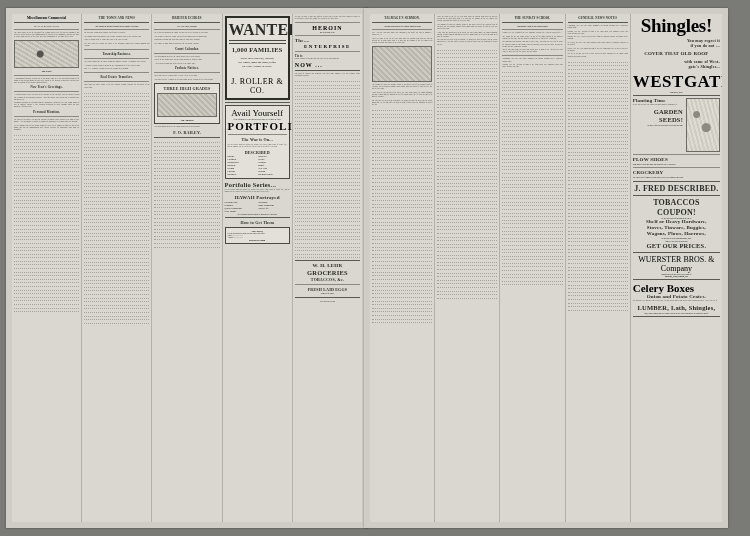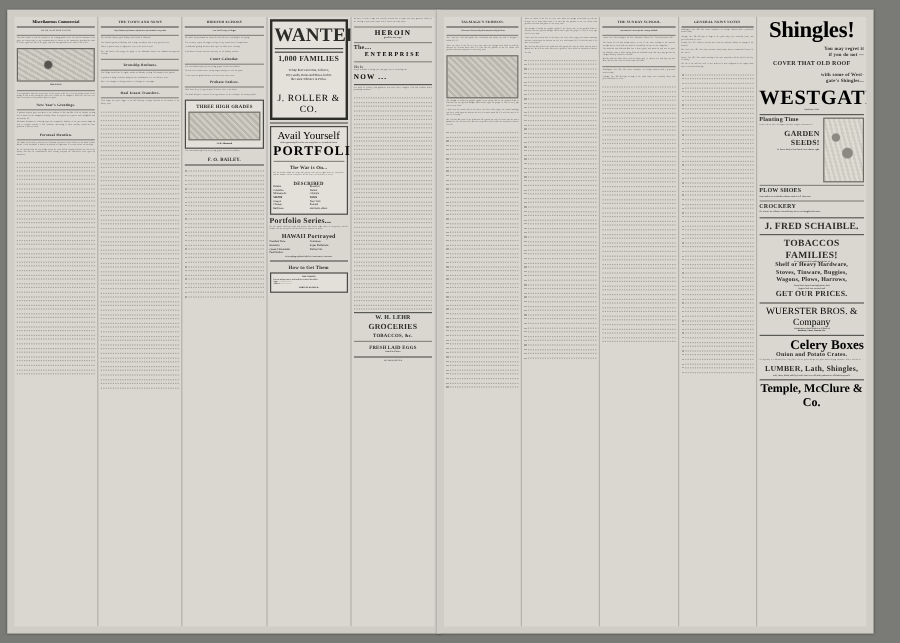--- a/index.html
+++ b/index.html
@@ -36,21 +36,21 @@
   .lines div{border-bottom:.5px dotted #a5a39a;}
   .wanted-box{border:2px solid #2e2e29;padding:3px 2px;background:#e3e1d9;text-align:center;}
   .righty{text-align:right;}
   .lefty{text-align:left;}
   .tiny{font-size:1.7px;line-height:2.2px;}
   .spacer4{height:4px;}
   .spacer8{height:8px;}
   .fold{position:absolute;top:8px;bottom:8px;left:372px;width:6px;background:linear-gradient(90deg,#6a6a65,#8d8b84,#6a6a65);}
   .shingles-title{font-size:19px;line-height:20px;font-weight:bold;text-align:center;letter-spacing:-.3px;}
   .westgate-title{font-size:17px;line-height:18px;font-weight:bold;text-align:center;letter-spacing:.5px;}
-  .celery-title{font-size:11px;line-height:12px;font-weight:bold;text-align:right;}
+  .celery-title{font-size:11px;line-height:12px;font-weight:bold;text-align:left;}
   .wb-title{font-size:8px;line-height:9px;font-weight:normal;text-align:center;}
   .temple-title{font-size:10px;line-height:11px;font-weight:bold;text-align:center;}
   .avail{font-size:9px;font-weight:normal;text-align:center;line-height:10px;}
   .portf{font-size:11px;font-weight:bold;text-align:center;letter-spacing:1px;}
   .roller{font-size:8px;font-weight:normal;text-align:center;letter-spacing:.5px;}
   .heroin{font-size:6px;font-weight:bold;text-align:center;letter-spacing:1px;}
   .ent{font-size:5px;font-weight:bold;text-align:center;letter-spacing:1.5px;}
   .now{font-size:6px;font-weight:bold;letter-spacing:1px;}
   .listcols{display:flex;gap:2px;font-size:2.2px;line-height:3px;}
   .listcols div{flex:1;}
@@ -833,25 +833,25 @@
             </div>
           </div>
 
           <div class="rule thin"></div>
           <div class="hd s5" style="text-align:left;">PLOW SHOES</div>
           <div class="tiny">Some made to wear and others that are made to sell. Ours wear.</div>
           <div class="rule thin"></div>
           <div class="hd s5" style="text-align:left;">CROCKERY</div>
           <div class="tiny">The Finest Line of Dinner Sets and Fancy Pieces ever brought to this town.</div>
           <div class="rule"></div>
-          <div class="hd s8">J. FRED SCHAIBLE.</div>
+          <div class="hd s8">J. FRED DESCRIBED.</div>
           <div class="rule"></div>
 
           <div class="hd s8">TOBACCOS</div>
-          <div class="hd s8">FAMILIES!</div>
+          <div class="hd s8">COUPON!</div>
           <div class="tiny ctr">We are just in need of anything in the line of</div>
           <div class="hd s5">Shelf or Heavy Hardware,</div>
           <div class="hd s5">Stoves, Tinware, Buggies,</div>
           <div class="hd s5">Wagons, Plows, Harrows,</div>
           <div class="tiny ctr">Or any kind of your Farm Implements, don't</div>
           <div class="tiny ctr">forget to look over our stock and</div>
           <div class="hd s6">GET OUR PRICES.</div>
           <div class="rule"></div>
           <div class="wb-title">WUERSTER BROS. &amp; Company</div>
           <div class="tiny ctr">Manufacturers of and Dealers in all kinds of</div>
@@ -859,20 +859,19 @@
           <div class="rule"></div>
 
           <div class="celery-title">Celery Boxes</div>
           <div class="hd s5">Onion and Potato Crates.</div>
           <div class="micro">
               <p>Our Specialty is a Matched Pine Celery Box. Get our prices and get our prices before buying elsewhere. Also a full line of</p>
             </div>
           <div class="hd s6">LUMBER, Lath, Shingles,</div>
           <div class="tiny ctr">Sash, Doors, Blinds, and Dry Goods. Write us or call at the yards and see all kinds for yourself.</div>
           <div class="rule"></div>
-          <div class="temple-title">Temple, McClure &amp; Co.</div>
         </div>
 
       </div>
     </div>
   </div>
 
 </div>
 
 </body></html>

